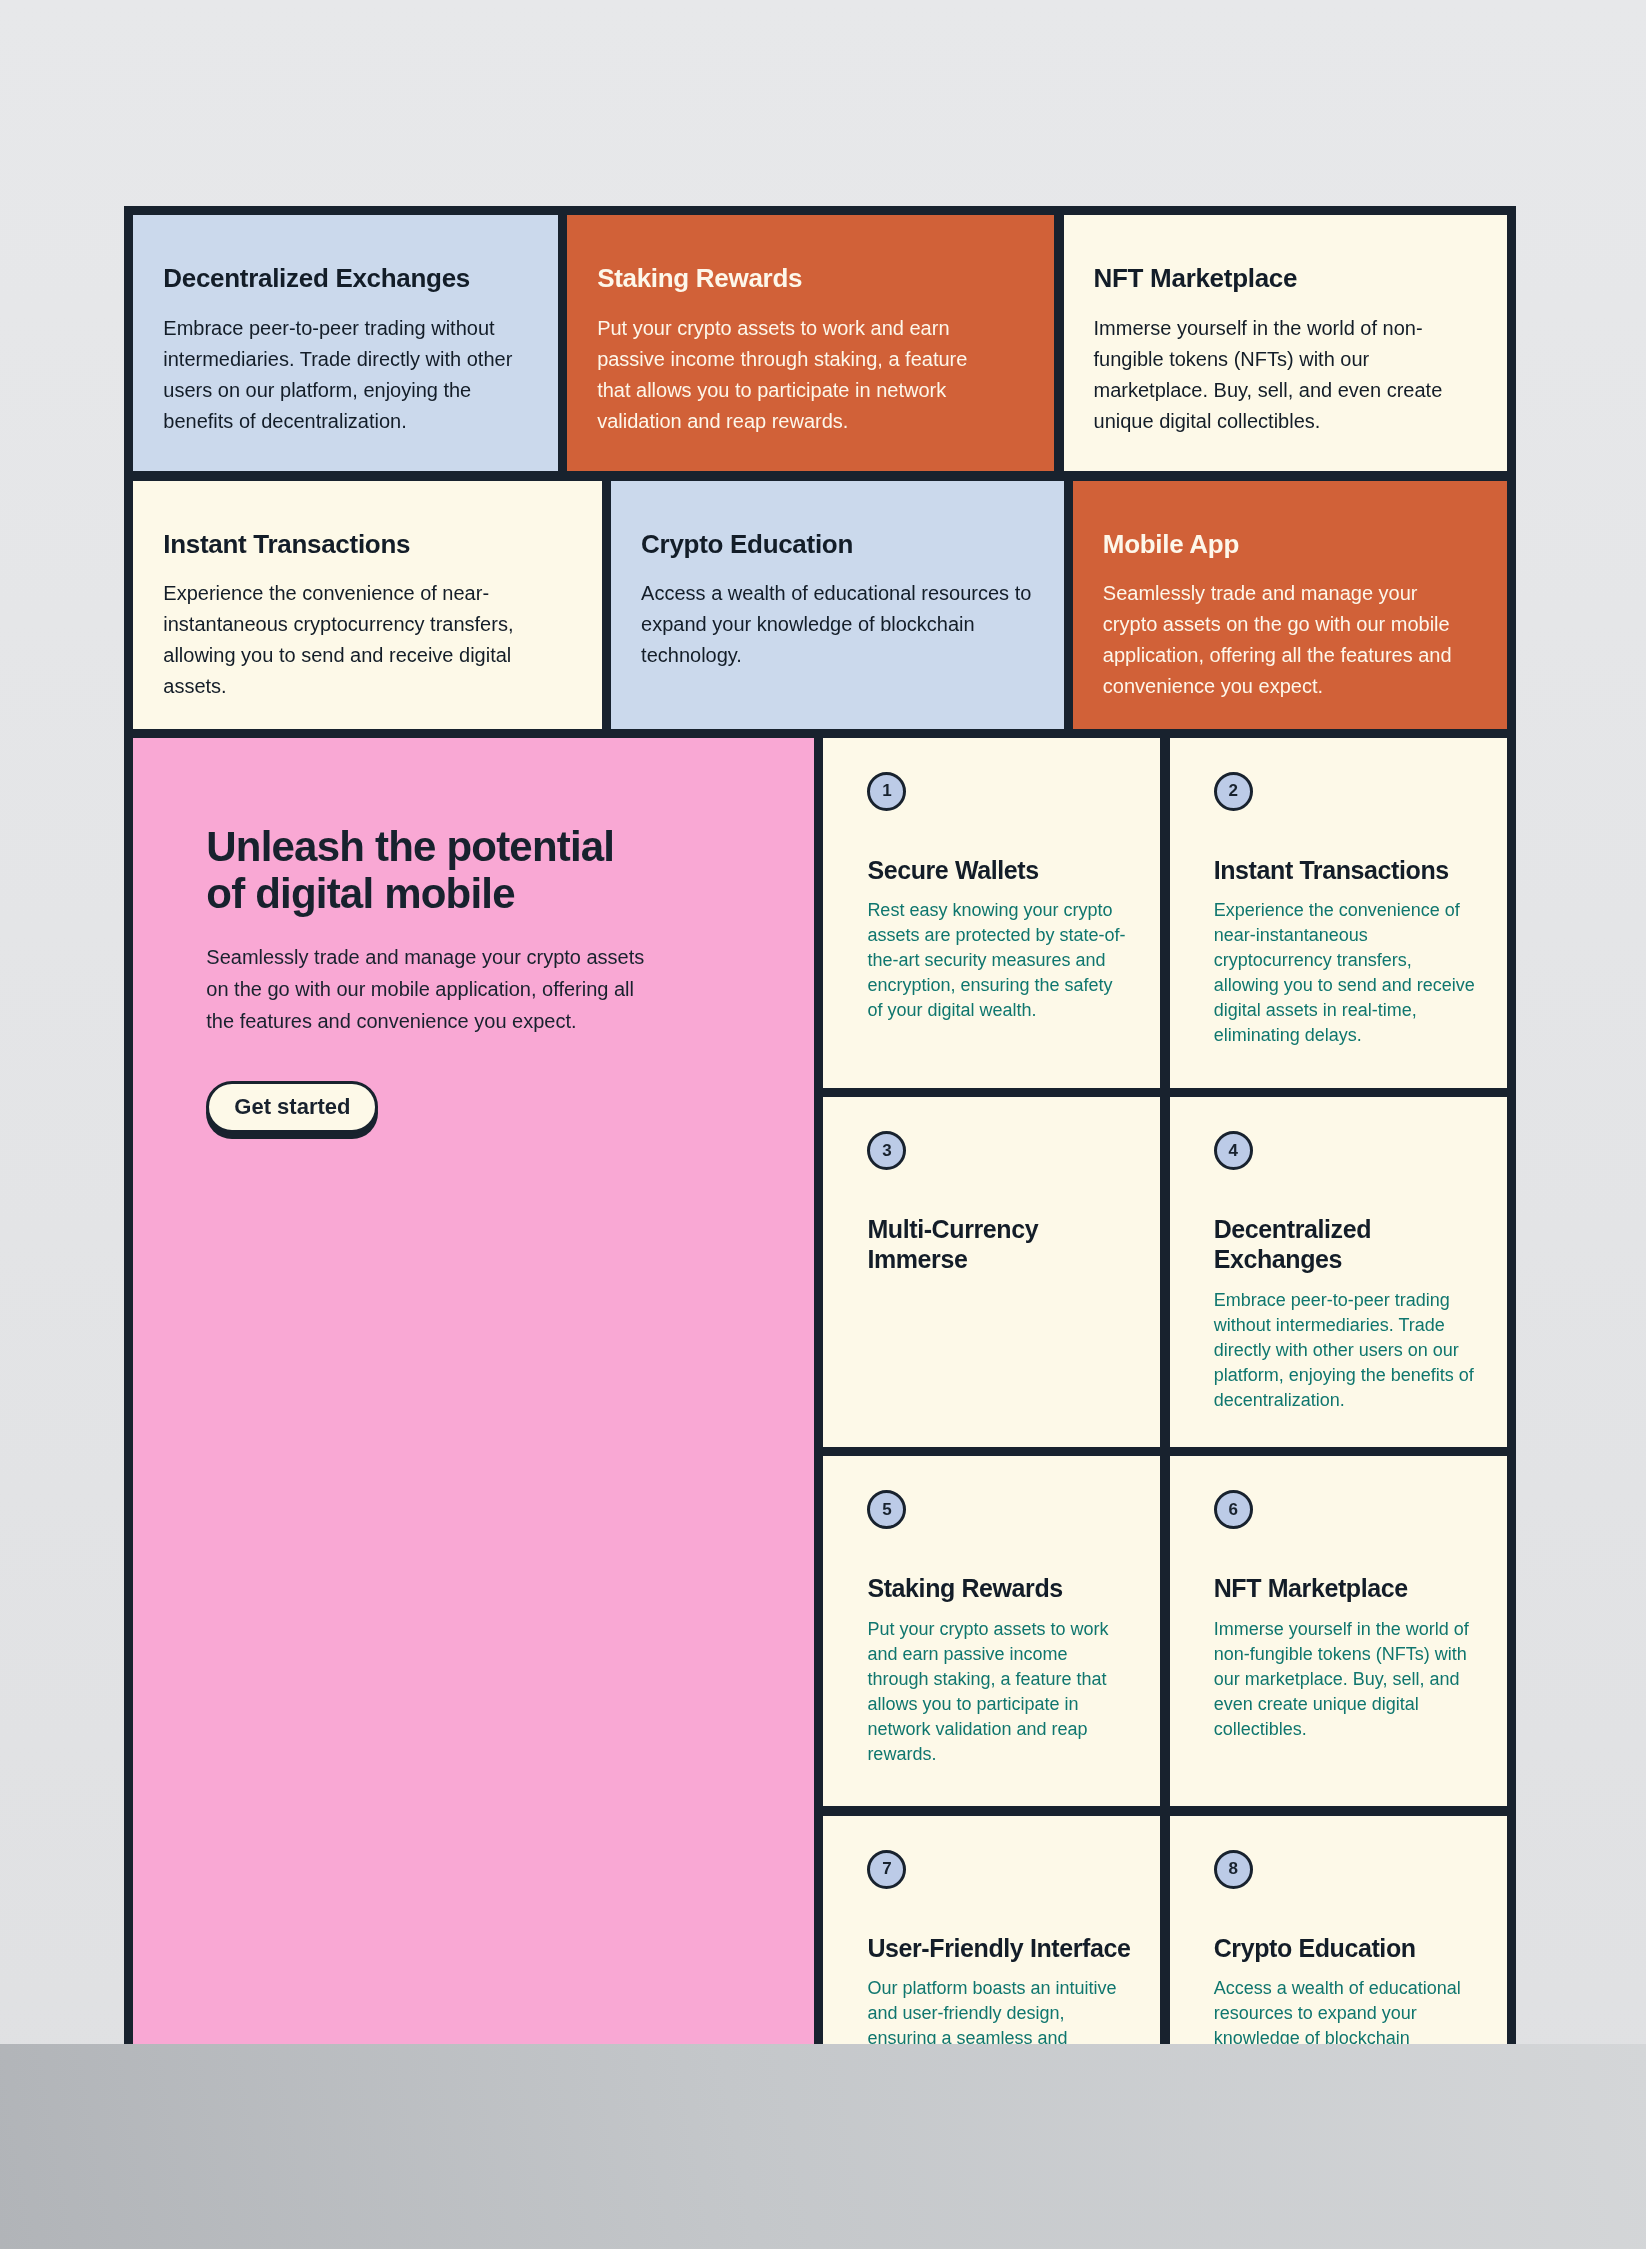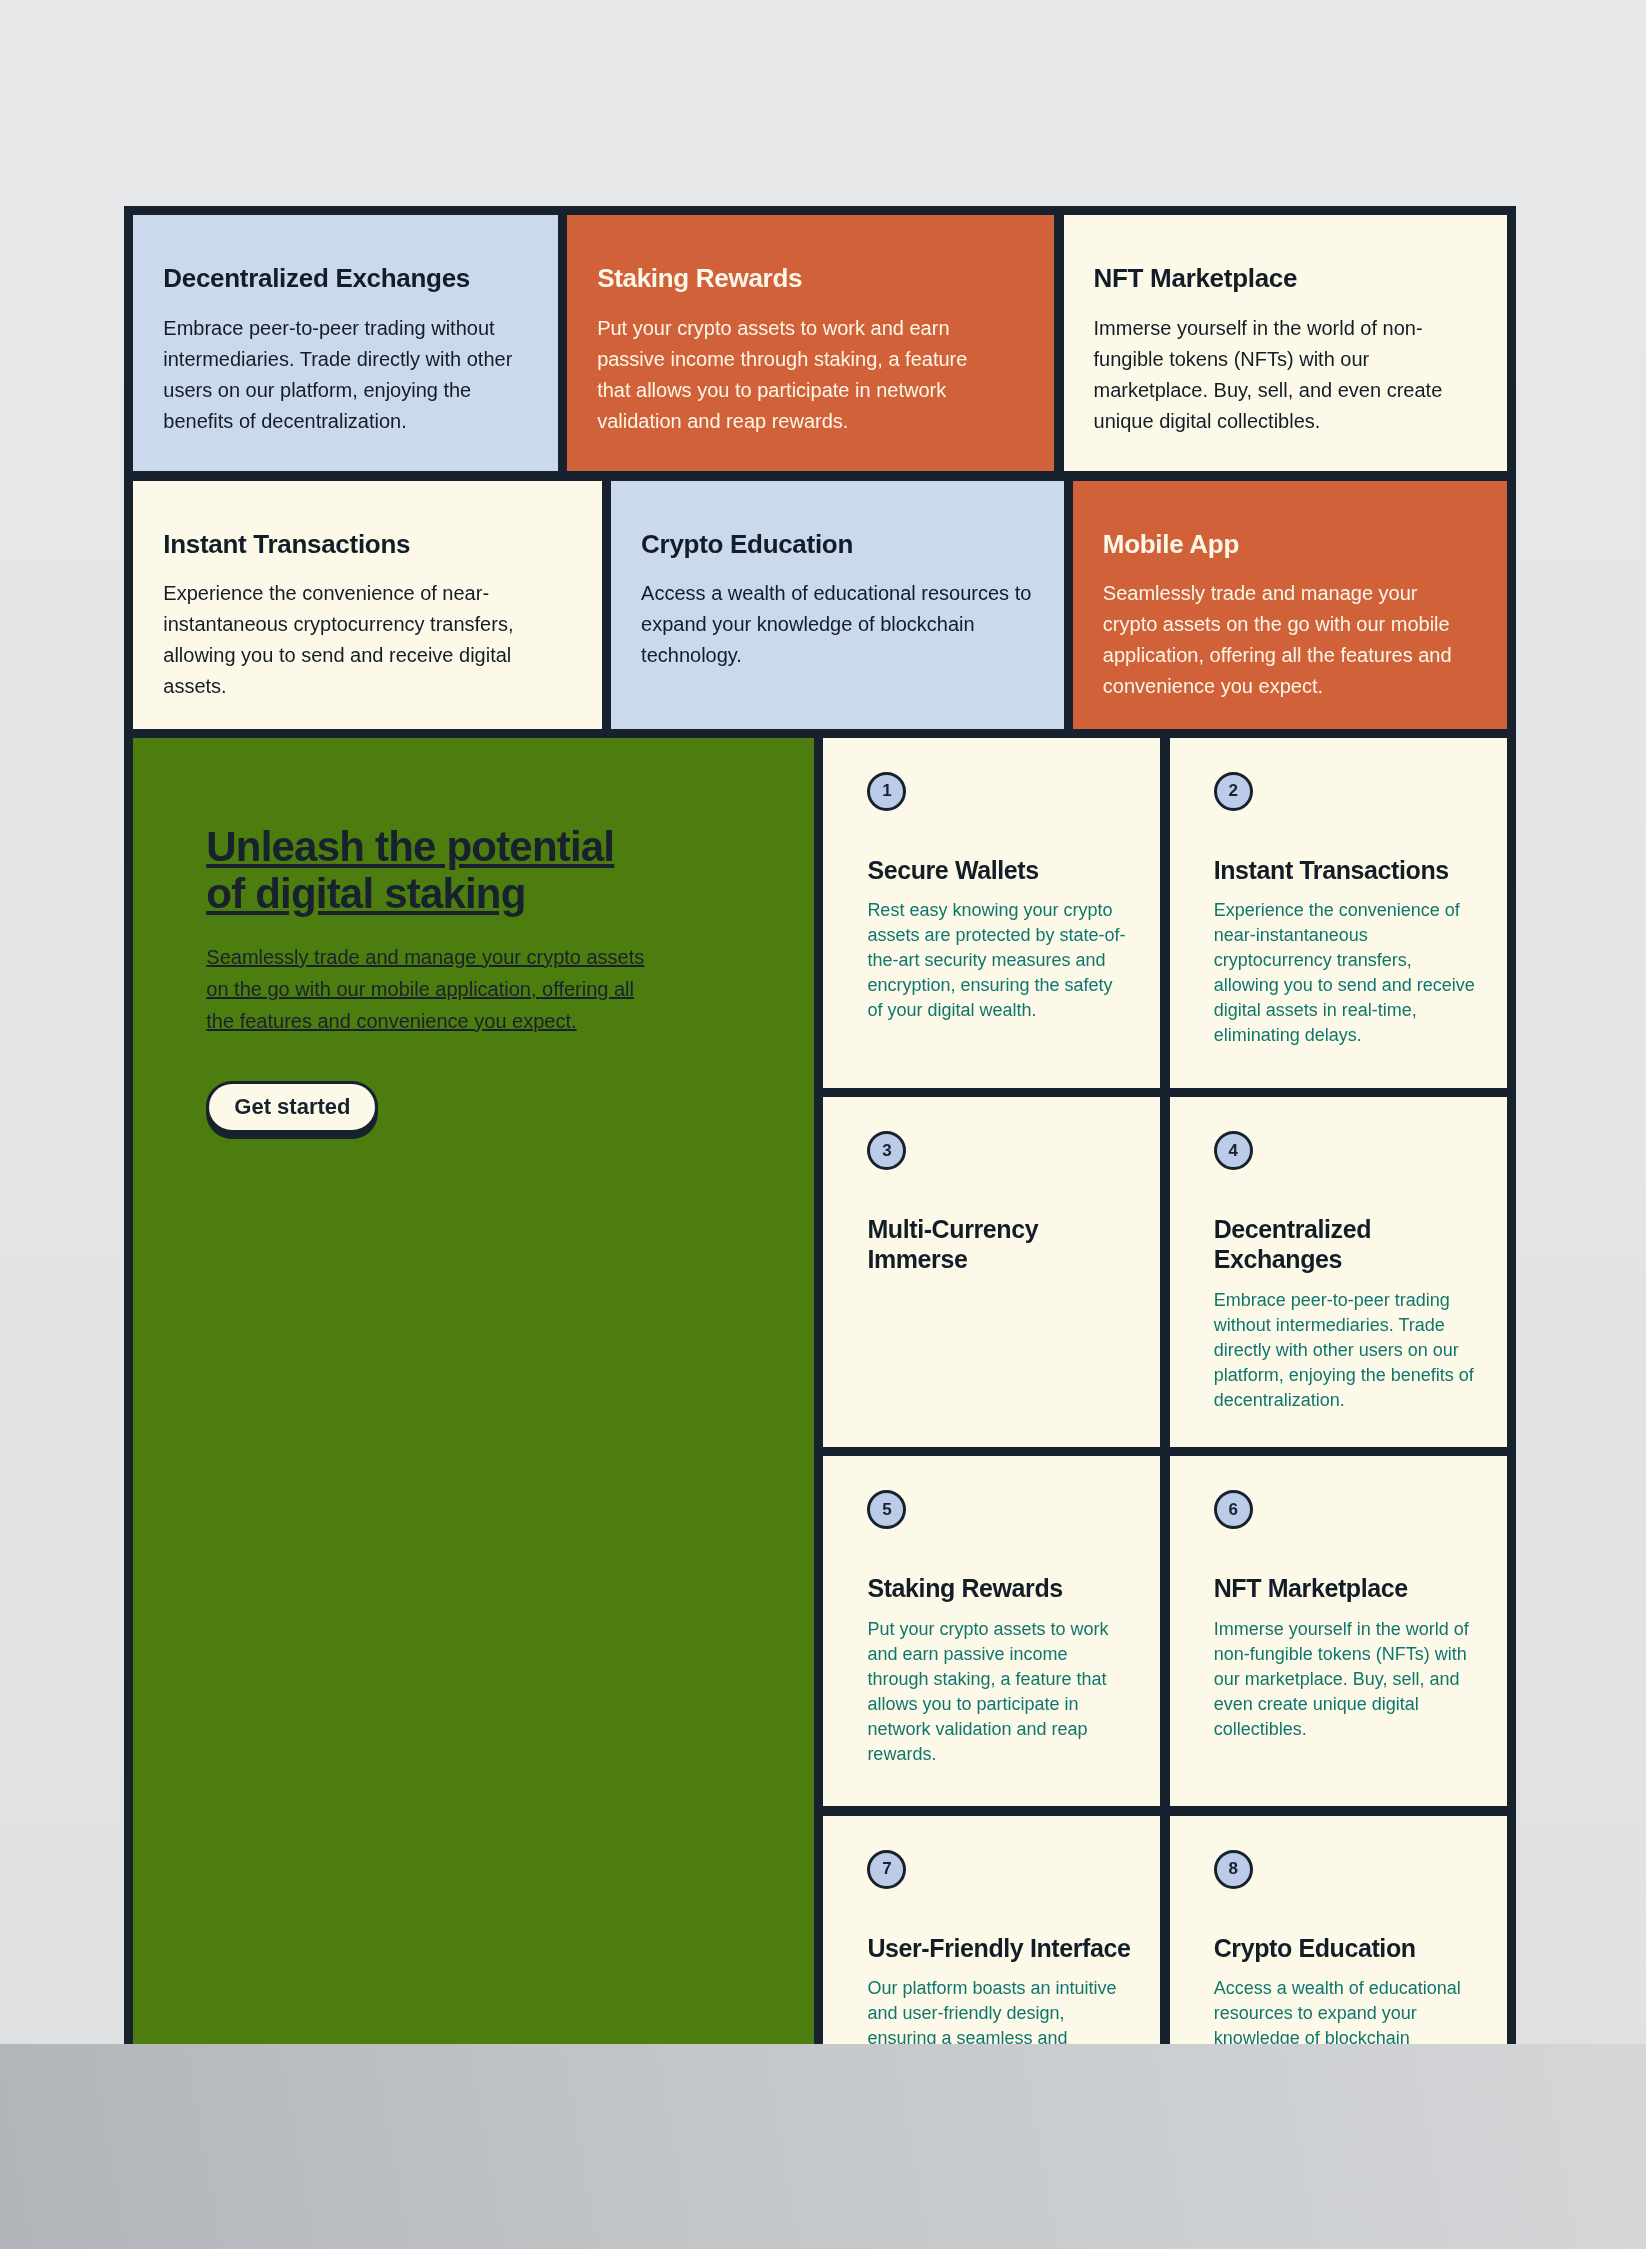--- a/index.html
+++ b/index.html
@@ -35,22 +35,22 @@
   .card.orange { background:#d16138; color:#fdf7ea; }
   .card h2 {
     font-size:26px; font-weight:700; letter-spacing:-0.3px; line-height:1.15;
   }
   .card p {
     margin-top:18.6px; font-size:20px; line-height:31px; max-width:406px;
   }
 
   
   .hero {
-    background:#4d7c0f; color:#18222e;
-    padding:85px 76px 0 73px; overflow:hidden;text-decoration:underline;
+    background:#f9a8d4; color:#18222e;
+    padding:85px 76px 0 73px; overflow:hidden;
   }
   .hero h1 {
     font-size:42px; line-height:47px; font-weight:700; letter-spacing:-0.8px;
     color:#18222e;
   }
   .hero h1 span { display:block; }
   .hero p { margin-top:24px; font-size:20px; line-height:32px; max-width:461px; }
   .hero p + p { margin-top:32px; }
   .cta {
     display:inline-flex; align-items:center; justify-content:center;
@@ -119,21 +119,21 @@
       <h2>Mobile App</h2>
       <p>Seamlessly trade and manage your crypto assets on the go with our mobile application, offering all the features and convenience you expect.</p>
     </div>
   </div>
 
   <div class="bottom">
 
     <div class="hero">
       <h1>
         <span>Unleash the potential</span>
-        <span>of digital staking</span>
+        <span>of digital mobile</span>
       </h1>
       <p>Seamlessly trade and manage your crypto assets on the go with our mobile application, offering all the features and convenience you expect.</p>
       <button class="cta">Get started</button>
     </div>
 
     <div class="features">
 
       <div class="feature">
         <div class="badge">1</div>
         <h3>Secure Wallets</h3>

